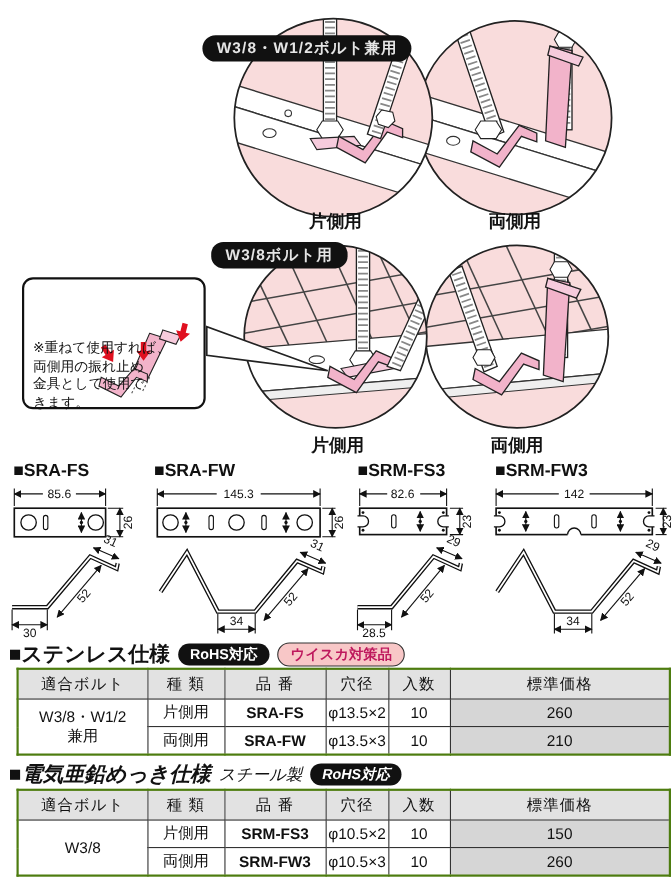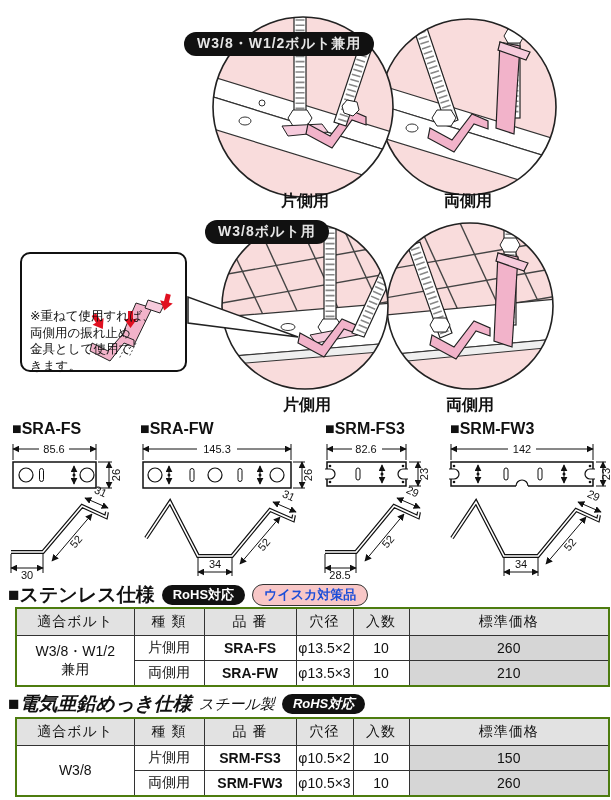--- a/index.html
+++ b/index.html
@@ -14,21 +14,21 @@
         border:2.5px solid #111;border-radius:10px;z-index:5;box-sizing:border-box;}
   .note-text{position:absolute;left:8px;top:6px;width:150px;font-size:12.5px;line-height:1.32;z-index:2;margin-top:48px;}
   .note-illo{position:absolute;right:2px;bottom:1px;z-index:1;}
   .dwg-title{position:absolute;top:420px;font-size:16px;font-weight:bold;white-space:nowrap;z-index:3;}
   .dimtxt{font-size:11px;fill:#111;}
   .spec-title{position:absolute;display:flex;align-items:center;gap:7px;white-space:nowrap;z-index:3;}
   .spec-title .t1{font-size:19px;font-weight:bold;}
   .spec-title .t2{font-size:15px;}
   .badge{display:inline-block;border-radius:12px;padding:2px 11px;font-size:13px;font-weight:bold;line-height:1.25;}
   .badge.black{background:#111;color:#fff;}
-  .badge.pink{background:#f8c7c7;color:#1d4ed8;border:1.5px solid #333;}
+  .badge.pink{background:#f8c7c7;color:#be185d;border:1.5px solid #333;}
   table.spec{position:absolute;border-collapse:collapse;table-layout:fixed;width:593px;
              border:2px solid #4d7c0f;background:#fff;z-index:3;}
   table.spec th,table.spec td{border:1px solid #333;text-align:center;vertical-align:middle;
              padding:0;overflow:hidden;}
   table.spec th{background:#e2e2e2;font-weight:normal;font-size:14px;height:26px;letter-spacing:1px;}
   table.spec td{height:24px;font-size:14px;}
   td.model{font-size:17px;font-weight:bold;}
   td.hole{font-size:13px;}
   td.qty{font-size:13.5px;}
   td.price{font-size:16px;background:#d6d6d6;}
@@ -147,21 +147,21 @@
       <line x1="330" y1="7" x2="330" y2="107" stroke="#888" stroke-width="9" stroke-dasharray="1.6 3.6"></line>
       <polygon points="318,112 323,104 337,104 342,112 337,120 323,120" fill="#fff" stroke="#222"></polygon>
       <polygon points="310,120 352,112 358,120 316,128" fill="#f6cbdc" stroke="#222"></polygon>
       <path d="M 300,118 L 322,130 L 342,104 L 358,111 L 358,119 L 344,114 L 324,142 L 298,128 Z" fill="#f2b3ca" stroke="#222" stroke-width="1.2"></path>
       <polygon points="388,40 400,44 364,122 352,118" fill="#fff" stroke="#222" stroke-width="1.2"></polygon>
       <line x1="392" y1="44" x2="360" y2="118" stroke="#888" stroke-width="9" stroke-dasharray="1.6 3.6"></line>
     </g>
     <circle cx="305" cy="91" r="83" fill="none" stroke="#222" stroke-width="1.6"></circle>
     <polygon points="188,82 188,108 298,122" fill="#fff" stroke="#222" stroke-width="1.5"></polygon>
   </svg>
-  <div class="tag" style="left:205px;top:220px;">W3/8ボルト用</div>
+  <div class="tag" style="left:192px;top:220px;border-radius:11px;">W3/8ボルト用</div>
   <div class="caption" style="left:262px;top:395px;">片側用</div>
   <div class="caption" style="left:425px;top:395px;">両側用</div>
 
   <div class="note">
     <div class="note-text">
       <span>※重ねて使用すれば、</span><br>
       <span>両側用の振れ止め</span><br>
       <span>金具として使用で</span><br>
       <span>きます。</span>
     </div>

